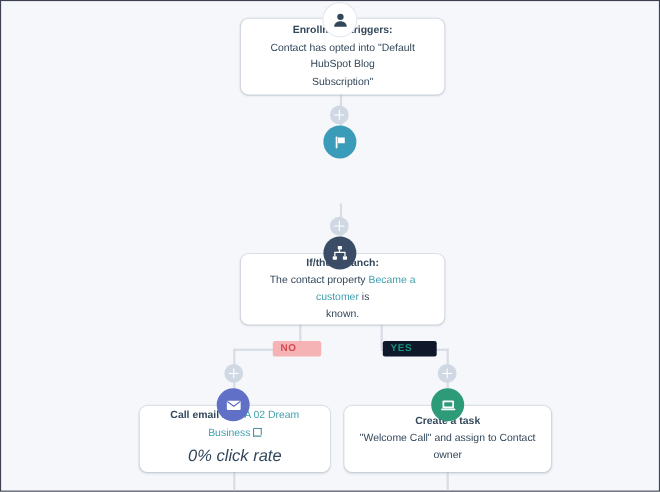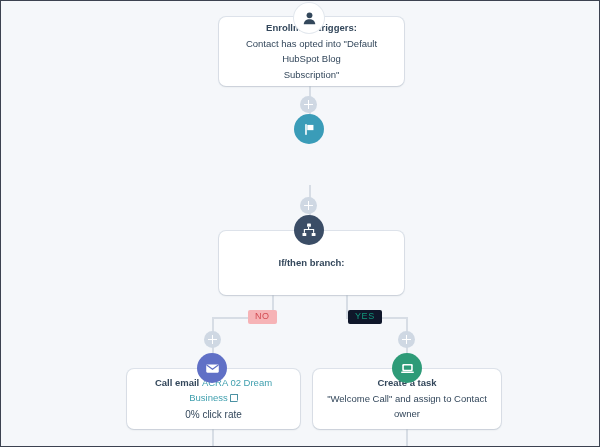--- a/index.html
+++ b/index.html
@@ -54,23 +54,23 @@
     position: absolute;
     background: #ffffff;
   }
   .plus-node::before { width: 9px; height: 1.8px; }
   .plus-node::after  { width: 1.8px; height: 9px; }
 
   
   .branch-label {
     position: absolute;
     font-size: 9px;
-    font-weight: normal;
+    font-weight: bold;
     letter-spacing: .6px;
-    padding: 2px 7px 3px 7px;
+    padding: 2px 22px 3px 7px;
     border-radius: 2px;
     line-height: 1;
   }
   .branch-no  { background: #f6b3b6; color: #d24b52; }
   .branch-yes { background: #0f172a; color: #12967c; }
 
   
   .card {
     position: absolute;
     background: #ffffff;
@@ -89,24 +89,25 @@
     color: #33475b;
     line-height: 1.55;
   }
   .card-body {
     font-size: 9.5px;
     color: #33475b;
     line-height: 1.62;
     padding: 0 14px;
   }
   .card-sub {
-    font-size: 10px;
+    font-size: 15px;
     color: #33475b;
     line-height: 1.62;
     margin-top: 2px;
+    font-style: italic;
   }
   .lnk {
     color: #3f9fae;
     text-decoration: none;
   }
 
   
   .ext {
     display: inline-block;
     width: 8px;
@@ -210,20 +211,24 @@
       <svg width="16" height="16" viewBox="0 0 16 16" aria-hidden="true">
         <rect x="6.1" y="1.6" width="3.8" height="3.2" rx=".6" fill="#ffffff"></rect>
         <rect x="1.5" y="10.9" width="3.8" height="3.2" rx=".6" fill="#ffffff"></rect>
         <rect x="10.7" y="10.9" width="3.8" height="3.2" rx=".6" fill="#ffffff"></rect>
         <path d="M7.6 4.9v2.6M3.4 10.8V7.5h9.2v3.3M3.4 7.5h9.2" stroke="#ffffff" stroke-width="1.15" fill="none"></path>
       </svg>
     </span>
   </div>
   <div class="card" style="left:218px; top:230px; width:185px; height:64px;">
     <div class="card-title">If/then branch:</div>
+    <div class="card-body">
+      <span>The contact property </span><a class="lnk" href="#">Became a customer</a><span> is</span><br>
+      <span>known.</span>
+    </div>
   </div>
 
   <div class="badge badge-purple" style="left:196px; top:352px;">
     <span>
       <svg width="15" height="15" viewBox="0 0 16 16" aria-hidden="true">
         <rect x="1.3" y="3.6" width="13.4" height="8.8" rx="1.2" fill="#ffffff"></rect>
         <path d="M2.1 4.6 8 8.9l5.9-4.3" stroke="#6070c6" stroke-width="1.25" fill="none" stroke-linecap="round" stroke-linejoin="round"></path>
       </svg>
     </span>
   </div>

